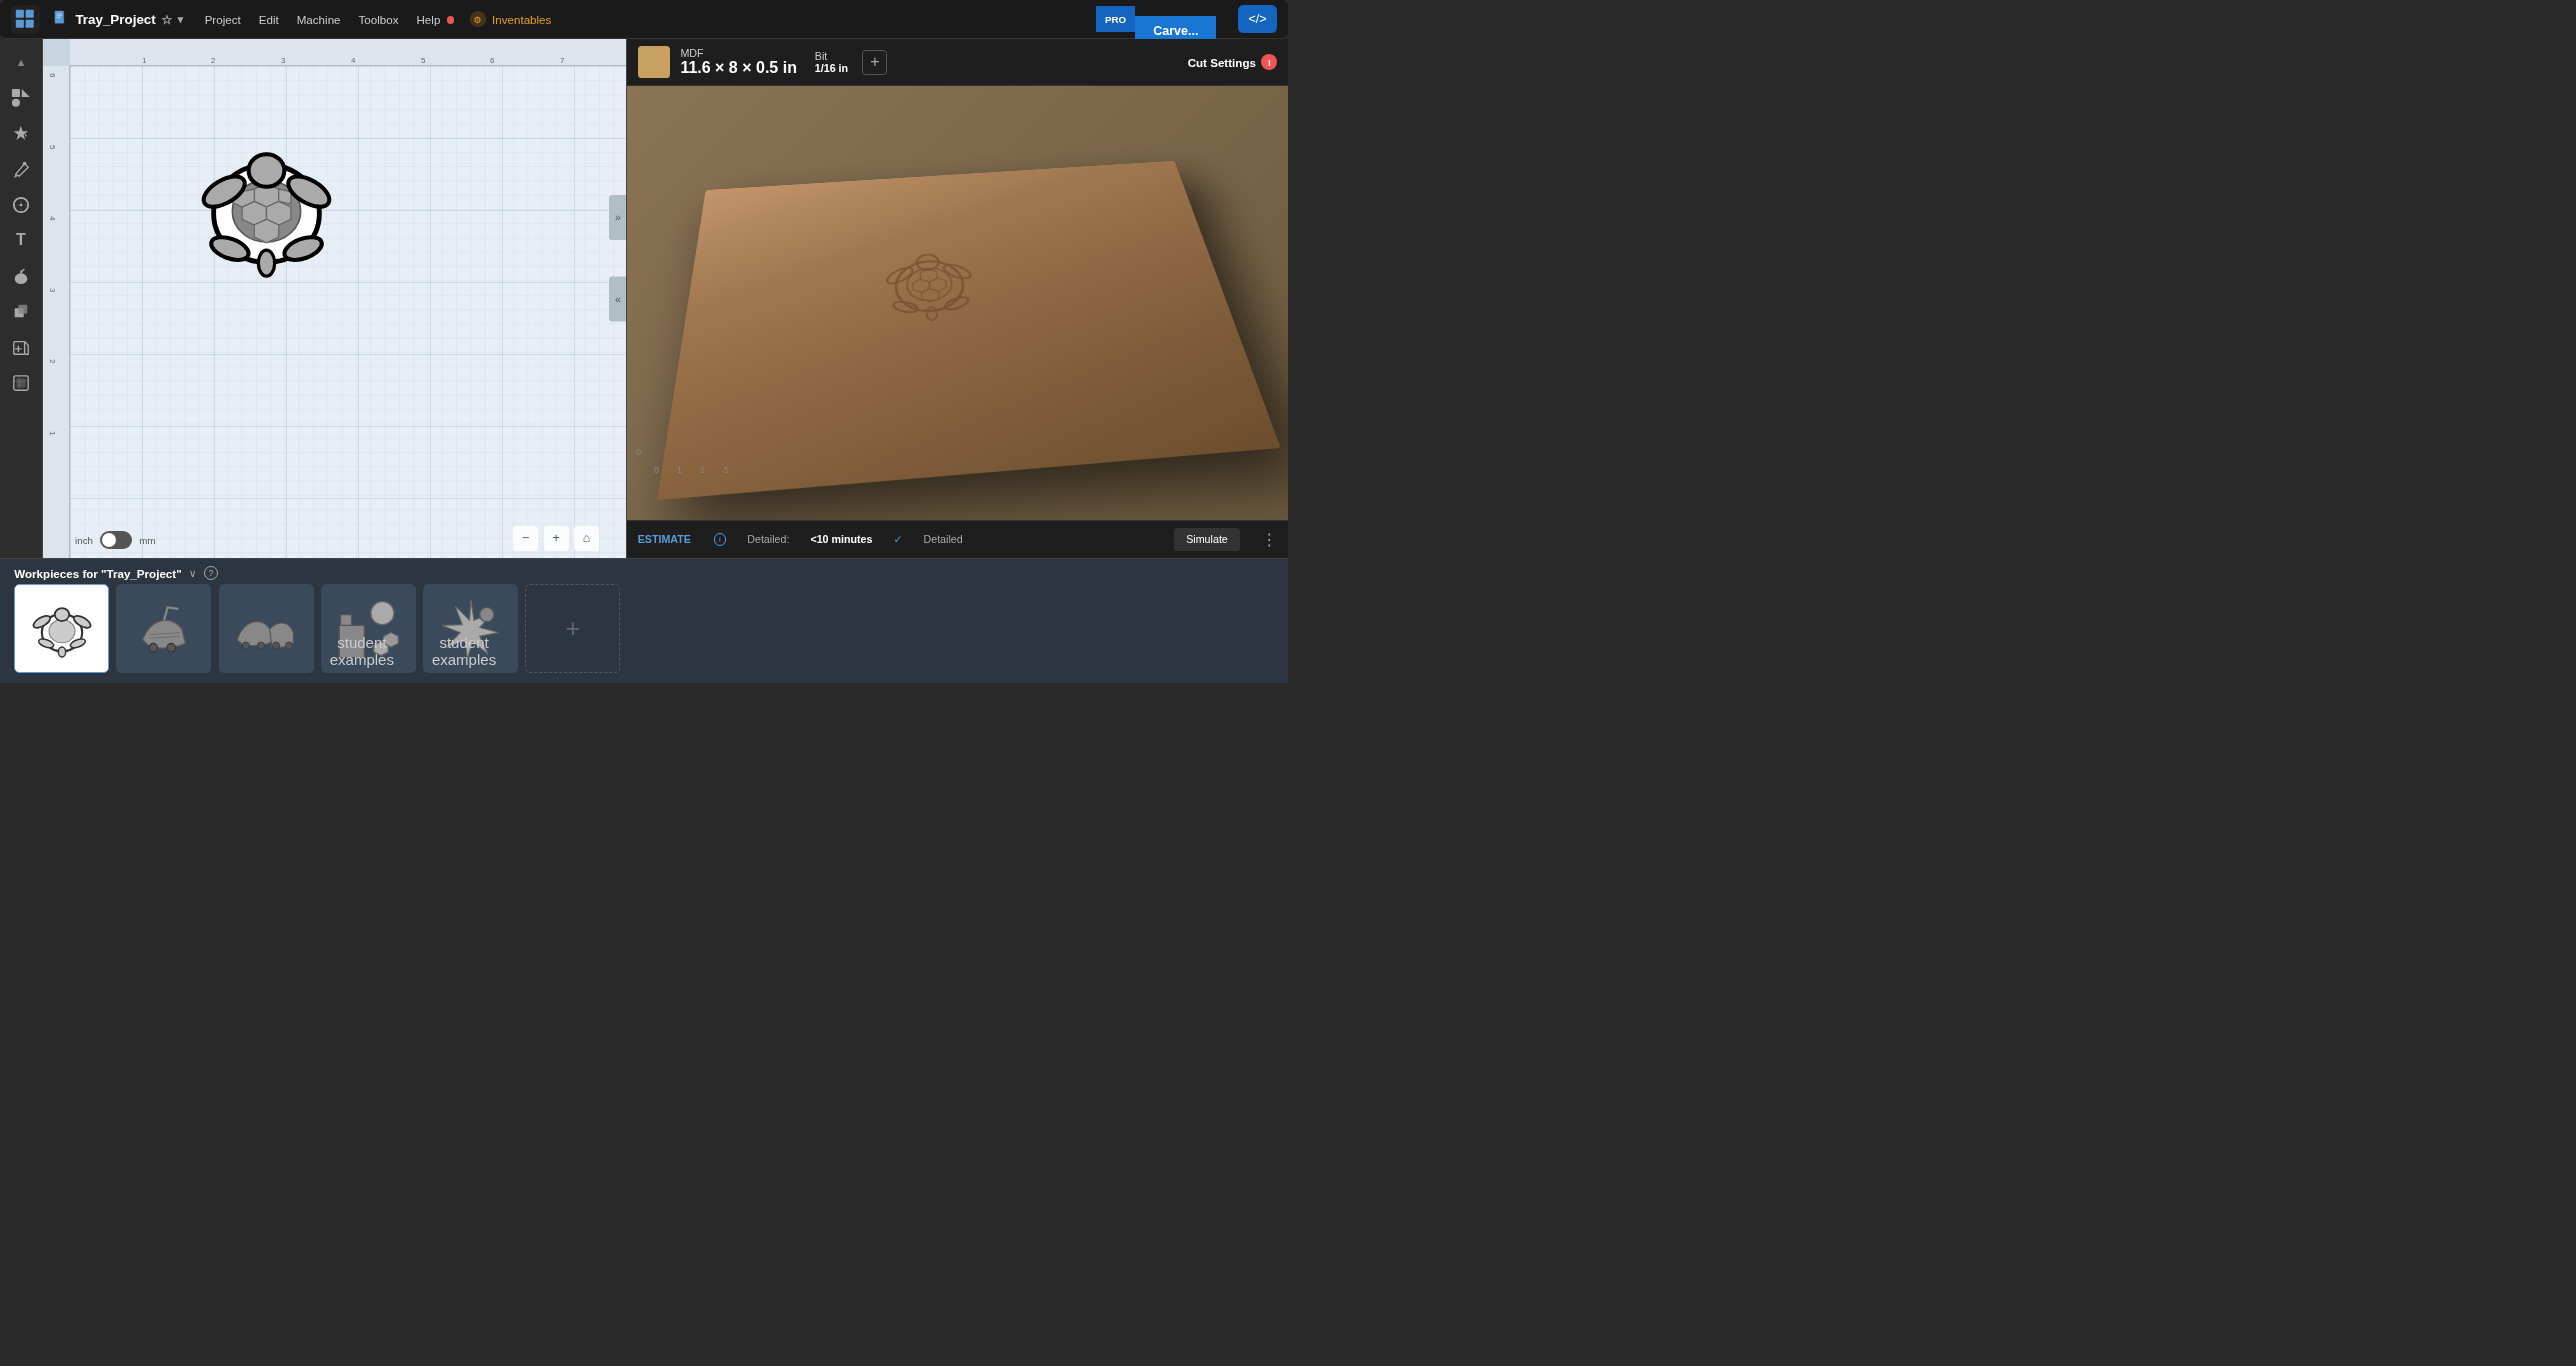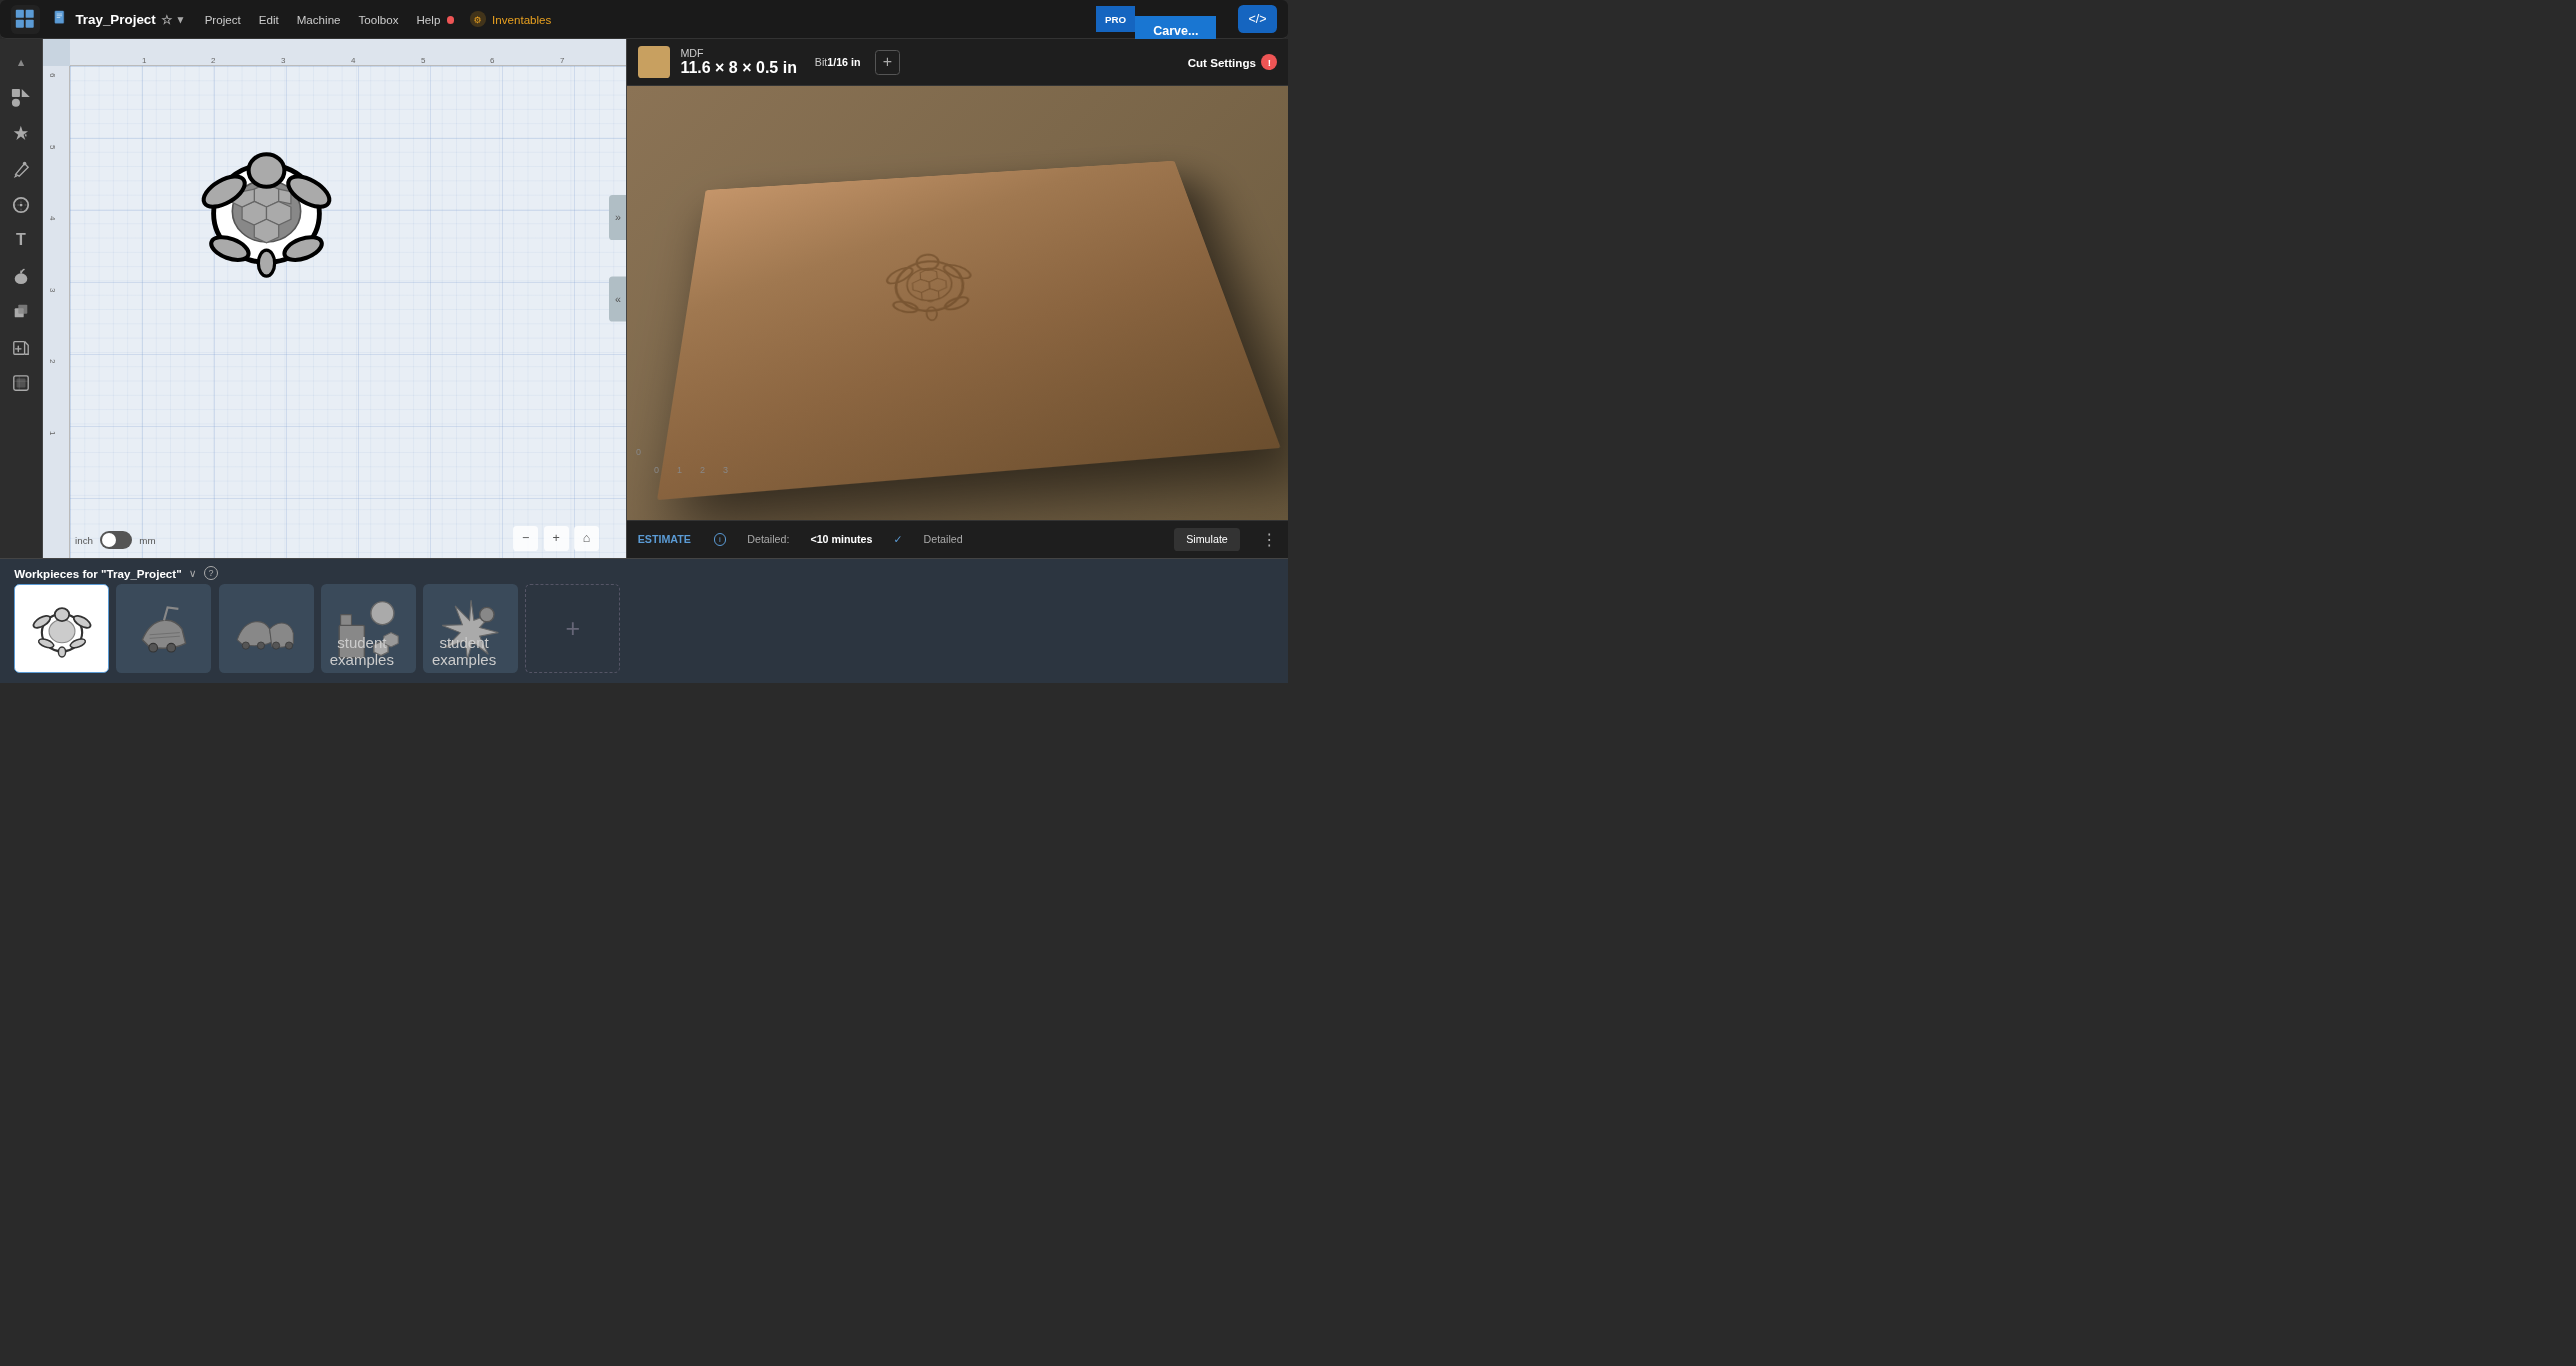--- a/index.html
+++ b/index.html
@@ -37,21 +37,21 @@
     .toggle-switch { width: 32px; height: 18px; background: #555; border-radius: 9px; position: relative; cursor: pointer; }
     .toggle-switch::after { content: ''; position: absolute; left: 1.8px; top: 1.8px; width: 14.3px; height: 14.3px; background: #fff; border-radius: 50%; }
 
     
     .preview-panel { width: 662px; background: #1a1a1a; position: relative; display: flex; flex-direction: column; border-left: 0.9px solid #444; }
     .preview-header { display: flex; align-items: center; padding: 7.2px 10.7px; gap: 10.7px; background: #1e1e1e; border-bottom: 0.9px solid #333; }
     .material-swatch { width: 32px; height: 32px; background: #c8a060; border-radius: 3.6px; flex-shrink: 0; }
     .material-info { display: flex; flex-direction: column; justify-content: center; }
     .material-name { font-size: 10.7px; color: #ccc; }
     .material-size { font-size: 16px; color: #fff; font-weight: 700; }
-    .bit-info { display: flex; flex-direction: row; margin-left: 7.2px; }
+    .bit-info { display: flex; flex-direction: column; margin-left: 7.2px; }
     .bit-label { font-size: 10.7px; color: #ccc; }
     .bit-size { font-size: 10.7px; color: #fff; font-weight: 600; }
     .add-btn { width: 25px; height: 25px; border: 0.9px solid #555; border-radius: 3.6px; display: flex; align-items: center; justify-content: center; cursor: pointer; color: #aaa; font-size: 16px; margin-left: 3.6px; }
     .cut-settings-btn { margin-left: auto; display: flex; align-items: center; gap: 5.4px; color: #fff; font-size: 11.6px; font-weight: 600; cursor: pointer; }
     .warning-icon { width: 16px; height: 16px; background: #e55; border-radius: 50%; display: flex; align-items: center; justify-content: center; font-size: 9.8px; font-weight: 700; }
     .preview-3d { flex: 1; background: linear-gradient(135deg, #8b7355 0%, #6b5a3e 100%); position: relative; overflow: hidden; display: flex; align-items: center; justify-content: center; }
     .board-3d { width: 537px; height: 358px; background: linear-gradient(160deg, #c4956a 0%, #a07850 30%, #8b6540 60%, #6b4e2e 100%); transform: perspective(716px) rotateX(35deg) rotateZ(-5deg); border-radius: 3.6px; position: relative; box-shadow: 18px 27px 54px rgba(0,0,0,0.6); }
     .board-turtle { position: absolute; top: 40%; left: 45%; transform: translate(-50%, -50%); width: 125px; height: 107px; opacity: 0.7; }
     .preview-footer { display: flex; align-items: center; padding: 7.2px 10.7px; gap: 21px; background: #1e1e1e; border-top: 0.9px solid #333; }
     .estimate-label { color: #5b9bd5; font-size: 10.7px; font-weight: 600; }

